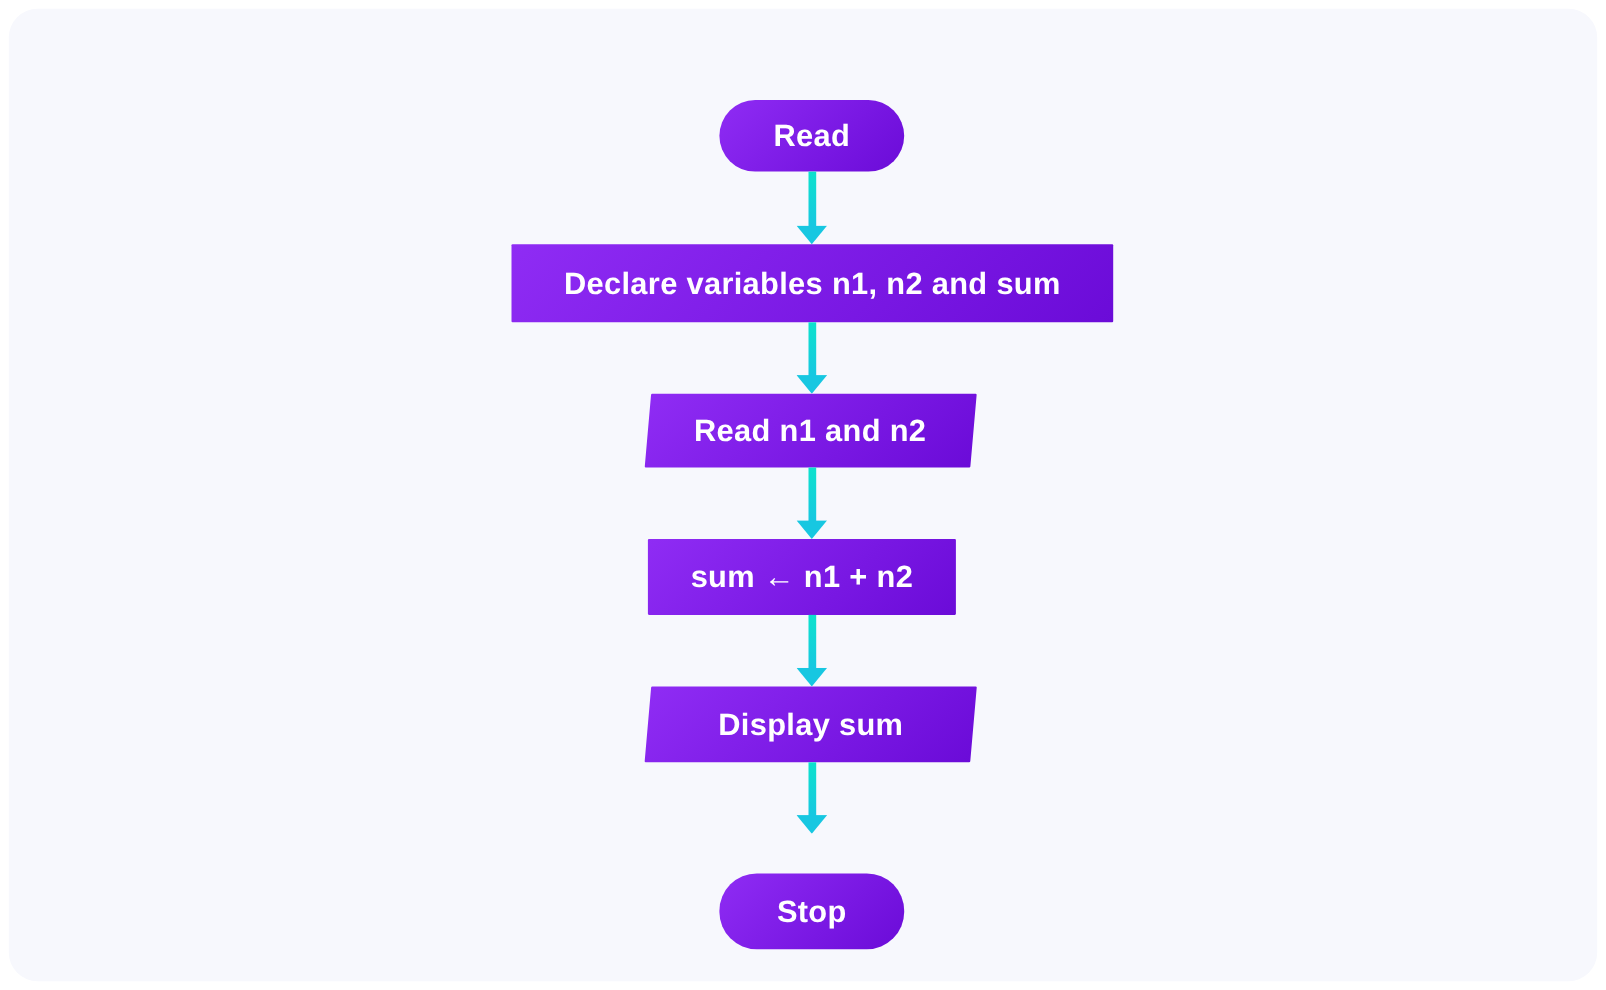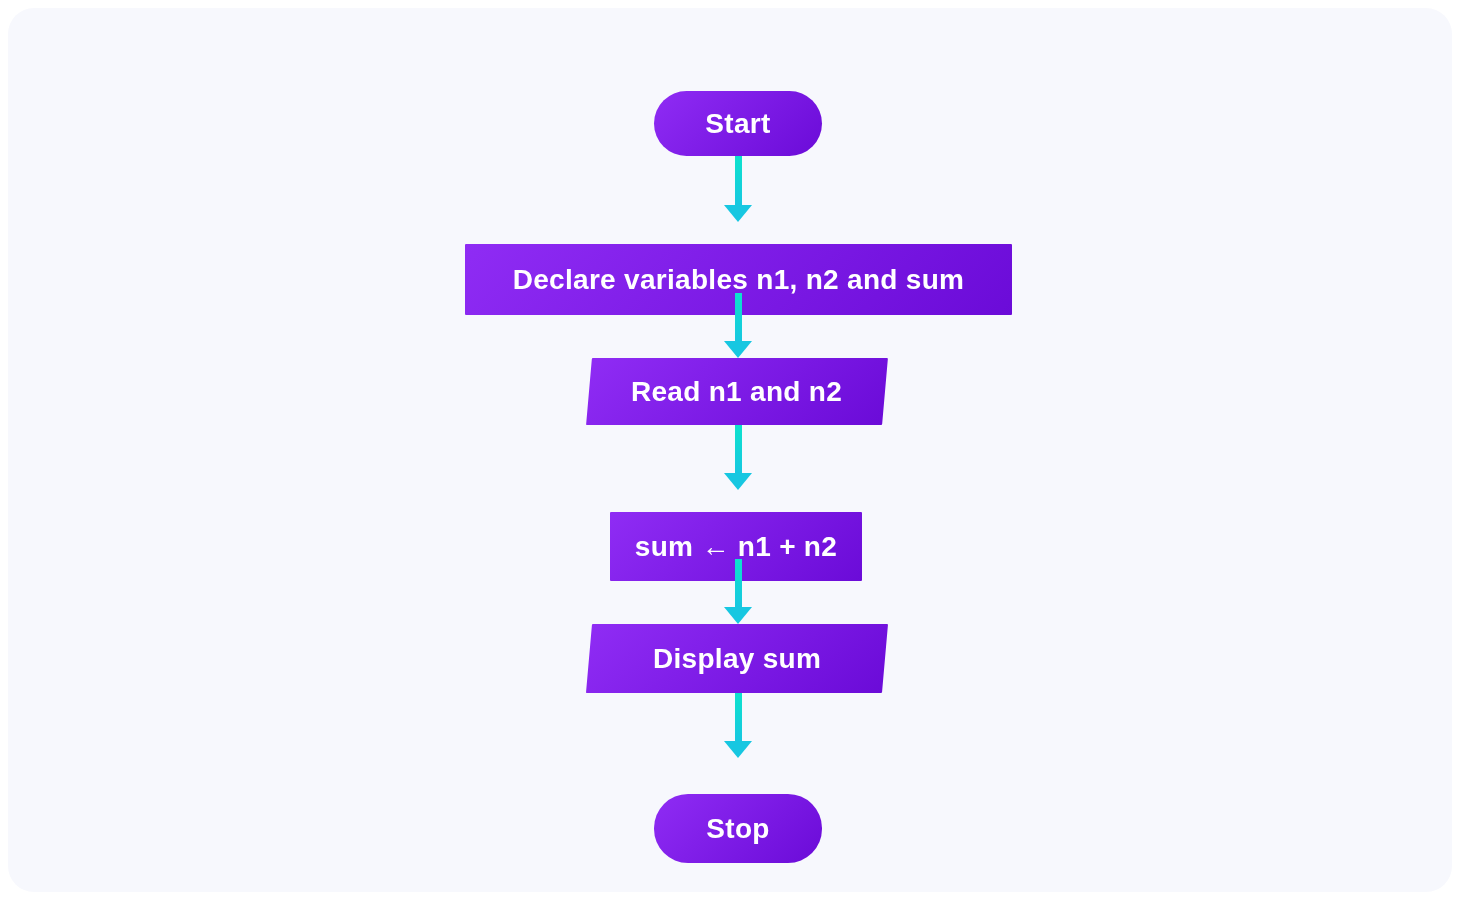--- a/index.html
+++ b/index.html
@@ -27,30 +27,30 @@
     background: linear-gradient(135deg, var(--node-gradient-start, #8f2cf4) 0%, var(--node-gradient-end, #6b0bd8) 100%);
     color: var(--node-text, #ffffff);
     font-size: 28px;
     font-weight: 600;
     letter-spacing: 0.3px;
   }
   .node .label { display: block; white-space: nowrap; }
 
   .terminator { border-radius: 34px; }
 
-  .process { border-radius: 1px; margin-top: 22px; }
+  .process { border-radius: 1px; }
 
   .io { transform: skewX(-5deg); border-radius: 1px; }
   .io .label { transform: skewX(5deg); }
 
   
   #node-start   { left: 646px; top:  83px; width: 168px; height: 65px; }
   #node-declare { left: 457px; top: 214px; width: 547px; height: 71px; }
   #node-read    { left: 581px; top: 350px; width: 296px; height: 67px; }
-  #node-assign  { left: 602px; top: 482px; width: 252px; height: 69px; }
+  #node-assign  { left: 581px; top: 482px; width: 280px; height: 69px; }
   #node-display { left: 581px; top: 616px; width: 296px; height: 69px; }
   #node-stop    { left: 646px; top: 786px; width: 168px; height: 69px; }
 
   
   .arrow {
     position: absolute;
     left: 716px;
     width: 28px;
     display: flex;
     flex-direction: column;
@@ -75,21 +75,21 @@
   #arrow-3 { top: 417px; height: 65px; }
   #arrow-4 { top: 551px; height: 65px; }
   #arrow-5 { top: 685px; height: 65px; }
 </style>
 </head>
 <body>
 
 <div class="panel">
 
   <div class="node terminator" id="node-start">
-    <span class="label">Start</span>
+    <span class="label">Read</span>
   </div>
 
   <div class="arrow" id="arrow-1">
     <div class="shaft"></div>
     <div class="head"></div>
   </div>
 
   <div class="node process" id="node-declare">
     <span class="label">Declare variables n1, n2 and sum</span>
   </div>

